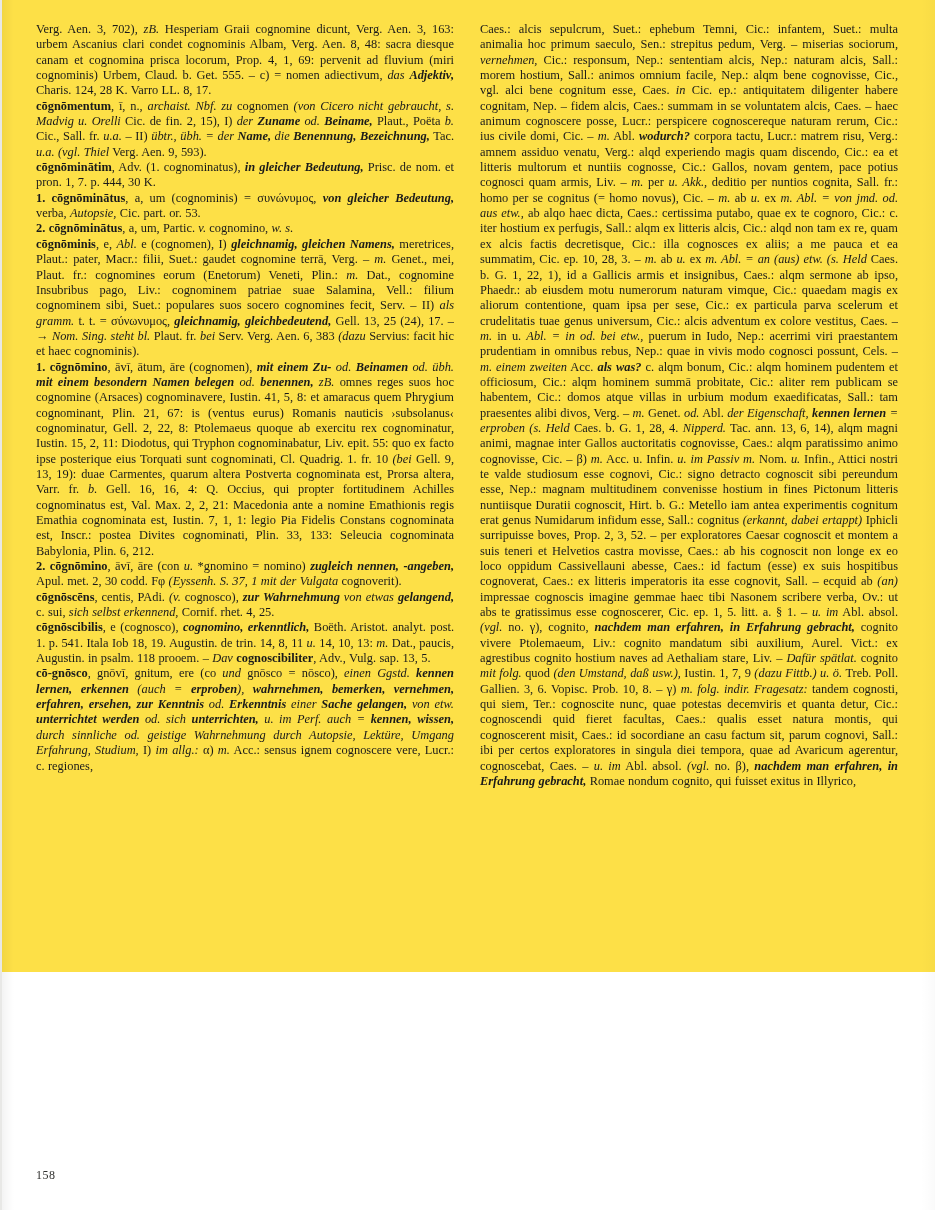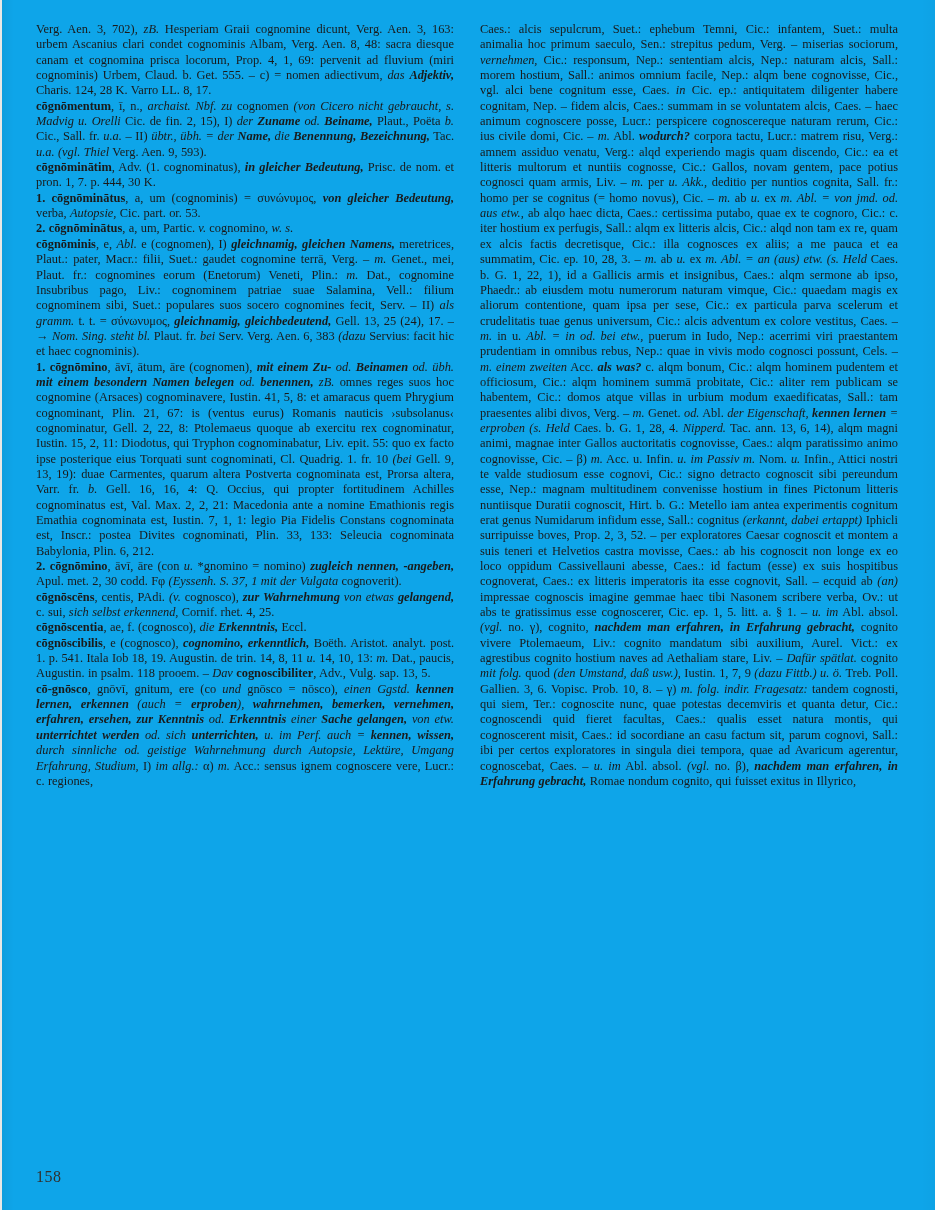--- a/index.html
+++ b/index.html
@@ -14,22 +14,22 @@
     position: relative;
     overflow: hidden;
     font-family: "Liberation Serif", "DejaVu Serif", serif;
     color: #1a1a1a;
   }
 
   #page {
     position: absolute;
     left: 0; top: 0;
     width: 935px;
-    height: 1210px;
-    background: #0ea5e9;
+    height: 972px;
+    background: #fde047;
   }
 
   
   #page::after {
     content: "";
     position: absolute;
     left: 0; top: 0;
     width: 935px; height: 1210px;
     border-left: 2px solid #e8e8e6;
     box-sizing: border-box;
@@ -58,21 +58,21 @@
 
   .entry {
     margin: 0;
     text-indent: 0;
   }
 
   #page-number {
     position: absolute;
     left: 36px;
     top: 1168px;
-    font-size: 16px;
+    font-size: 12px;
     color: #30302e;
     letter-spacing: 0.5px;
   }
 
   
   .edge-shade {
     position: absolute;
     top: 0;
     width: 14px;
     height: 1210px;
@@ -100,21 +100,20 @@
     <div class="column" id="col-left">
         <p class="entry">Verg. Aen. 3, 702), <i>zB.</i> Hesperiam Graii cognomine dicunt, Verg. Aen. 3, 163: urbem Ascanius clari condet cognominis Albam, Verg. Aen. 8, 48: sacra diesque canam et cognomina prisca locorum, Prop. 4, 1, 69: pervenit ad fluvium (miri cognominis) Urbem, Claud. b. Get. 555. – c) = nomen adiectivum, <i>das <b>Adjektiv,</b></i> Charis. 124, 28 K. Varro LL. 8, 17.</p>
         <p class="entry"><b>cōgnōmentum</b>, ī, n., <i>archaist. Nbf. zu</i> cognomen <i>(von Cicero nicht gebraucht, s. Madvig u. Orelli</i> Cic. de fin. 2, 15), I) <i>der <b>Zuname</b> od. <b>Beiname,</b></i> Plaut., Poëta <i>b.</i> Cic., Sall. fr. <i>u.a.</i> – II) <i>übtr., übh. = der <b>Name,</b> die <b>Benennung, Bezeichnung,</b></i> Tac. <i>u.a. (vgl. Thiel</i> Verg. Aen. 9, 593).</p>
         <p class="entry"><b>cōgnōminātim</b>, Adv. (1. cognominatus), <b><i>in gleicher Bedeutung,</i></b> Prisc. de nom. et pron. 1, 7. p. 444, 30 K.</p>
         <p class="entry"><b>1. cōgnōminātus</b>, a, um (cognominis) = συνώνυμος, <b><i>von gleicher Bedeutung,</i></b> verba, <i>Autopsie,</i> Cic. part. or. 53.</p>
         <p class="entry"><b>2. cōgnōminātus</b>, a, um, Partic. <i>v.</i> cognomino, <i>w. s.</i></p>
         <p class="entry"><b>cōgnōminis</b>, e, <i>Abl.</i> e (cognomen), I) <b><i>gleichnamig, gleichen Namens,</i></b> meretrices, Plaut.: pater, Macr.: filii, Suet.: gaudet cognomine terrā, Verg. – <i>m.</i> Genet., mei, Plaut. fr.: cognomines eorum (Enetorum) Veneti, Plin.: <i>m.</i> Dat., cognomine Insubribus pago, Liv.: cognominem patriae suae Salamina, Vell.: filium cognominem sibi, Suet.: populares suos socero cognomines fecit, Serv. – II) <i>als gramm.</i> t. t. = σύνωνυμος, <b><i>gleichnamig, gleichbedeutend,</i></b> Gell. 13, 25 (24), 17. – → <i>Nom. Sing. steht bl.</i> Plaut. fr. <i>bei</i> Serv. Verg. Aen. 6, 383 <i>(dazu</i> Servius: facit hic et haec cognominis).</p>
         <p class="entry"><b>1. cōgnōmino</b>, āvī, ātum, āre (cognomen), <b><i>mit einem Zu-</i></b> <i>od.</i> <b><i>Beinamen</i></b> <i>od. übh.</i> <b><i>mit einem besondern Namen belegen</i></b> <i>od.</i> <b><i>benennen,</i></b> <i>zB.</i> omnes reges suos hoc cognomine (Arsaces) cognominavere, Iustin. 41, 5, 8: et amaracus quem Phrygium cognominant, Plin. 21, 67: is (ventus eurus) Romanis nauticis ›subsolanus‹ cognominatur, Gell. 2, 22, 8: Ptolemaeus quoque ab exercitu rex cognominatur, Iustin. 15, 2, 11: Diodotus, qui Tryphon cognominabatur, Liv. epit. 55: quo ex facto ipse posterique eius Torquati sunt cognominati, Cl. Quadrig. 1. fr. 10 <i>(bei</i> Gell. 9, 13, 19): duae Carmentes, quarum altera Postverta cognominata est, Prorsa altera, Varr. fr. <i>b.</i> Gell. 16, 16, 4: Q. Occius, qui propter fortitudinem Achilles cognominatus est, Val. Max. 2, 2, 21: Macedonia ante a nomine Emathionis regis Emathia cognominata est, Iustin. 7, 1, 1: legio Pia Fidelis Constans cognominata est, Inscr.: postea Divites cognominati, Plin. 33, 133: Seleucia cognominata Babylonia, Plin. 6, 212.</p>
         <p class="entry"><b>2. cōgnōmino</b>, āvī, āre (con <i>u.</i> *gnomino = nomino) <b><i>zugleich nennen, -angeben,</i></b> Apul. met. 2, 30 codd. Fφ <i>(Eyssenh. S. 37, 1 mit der Vulgata</i> cognoverit).</p>
         <p class="entry"><b>cōgnōscēns</b>, centis, PAdi. <i>(v.</i> cognosco), <b><i>zur Wahrnehmung</i></b> <i>von etwas</i> <b><i>gelangend,</i></b> c. sui, <i>sich selbst erkennend,</i> Cornif. rhet. 4, 25.</p>
-        <p class="entry"><b>cōgnōscentia</b>, ae, f. (cognosco), <i>die <b>Erkenntnis,</b></i> Eccl.</p>
         <p class="entry"><b>cōgnōscibilis</b>, e (cognosco), <b><i>cognomino, erkenntlich,</i></b> Boëth. Aristot. analyt. post. 1. p. 541. Itala Iob 18, 19. Augustin. de trin. 14, 8, 11 <i>u.</i> 14, 10, 13: <i>m.</i> Dat., paucis, Augustin. in psalm. 118 prooem. – <i>Dav</i> <b>cognoscibiliter</b>, Adv., Vulg. sap. 13, 5.</p>
         <p class="entry"><b>cō-gnōsco</b>, gnōvī, gnitum, ere (co <i>und</i> gnōsco = nōsco), <i>einen Ggstd.</i> <b><i>kennen lernen, erkennen</i></b> <i>(auch =</i> <b><i>erproben</i></b><i>),</i> <b><i>wahrnehmen, bemerken, vernehmen, erfahren, ersehen, zur Kenntnis</i></b> <i>od.</i> <b><i>Erkenntnis</i></b> <i>einer</i> <b><i>Sache gelangen,</i></b> <i>von etw.</i> <b><i>unterrichtet werden</i></b> <i>od. sich</i> <b><i>unterrichten,</i></b> <i>u. im Perf. auch =</i> <b><i>kennen, wissen,</i></b> <i>durch sinnliche od. geistige Wahrnehmung durch Autopsie, Lektüre, Umgang Erfahrung, Studium,</i> I) <i>im allg.:</i> α) <i>m.</i> Acc.: sensus ignem cognoscere vere, Lucr.: c. regiones,</p>
       </div>
     <div class="column" id="col-right">
         <p class="entry">Caes.: alcis sepulcrum, Suet.: ephebum Temni, Cic.: infantem, Suet.: multa animalia hoc primum saeculo, Sen.: strepitus pedum, Verg. – miserias sociorum, <i>vernehmen,</i> Cic.: responsum, Nep.: sententiam alcis, Nep.: naturam alcis, Sall.: morem hostium, Sall.: animos omnium facile, Nep.: alqm bene cognovisse, Cic., vgl. alci bene cognitum esse, Caes. <i>in</i> Cic. ep.: antiquitatem diligenter habere cognitam, Nep. – fidem alcis, Caes.: summam in se voluntatem alcis, Caes. – haec animum cognoscere posse, Lucr.: perspicere cognoscereque naturam rerum, Cic.: ius civile domi, Cic. – <i>m.</i> Abl. <b><i>wodurch?</i></b> corpora tactu, Lucr.: matrem risu, Verg.: amnem assiduo venatu, Verg.: alqd experiendo magis quam discendo, Cic.: ea et litteris multorum et nuntiis cognosse, Cic.: Gallos, novam gentem, pace potius cognosci quam armis, Liv. – <i>m.</i> per <i>u. Akk.,</i> deditio per nuntios cognita, Sall. fr.: homo per se cognitus (= homo novus), Cic. – <i>m.</i> ab <i>u.</i> ex <i>m. Abl. = von jmd. od. aus etw.,</i> ab alqo haec dicta, Caes.: certissima putabo, quae ex te cognoro, Cic.: c. iter hostium ex perfugis, Sall.: alqm ex litteris alcis, Cic.: alqd non tam ex re, quam ex alcis factis decretisque, Cic.: illa cognosces ex aliis; a me pauca et ea summatim, Cic. ep. 10, 28, 3. – <i>m.</i> ab <i>u.</i> ex <i>m. Abl. = an (aus) etw. (s. Held</i> Caes. b. G. 1, 22, 1), id a Gallicis armis et insignibus, Caes.: alqm sermone ab ipso, Phaedr.: ab eiusdem motu numerorum naturam vimque, Cic.: quaedam magis ex aliorum contentione, quam ipsa per sese, Cic.: ex particula parva scelerum et crudelitatis tuae genus universum, Cic.: alcis adventum ex colore vestitus, Caes. – <i>m.</i> in u. <i>Abl. = in od. bei etw.,</i> puerum in Iudo, Nep.: acerrimi viri praestantem prudentiam in omnibus rebus, Nep.: quae in vivis modo cognosci possunt, Cels. – <i>m. einem zweiten</i> Acc. <b><i>als was?</i></b> c. alqm bonum, Cic.: alqm hominem pudentem et officiosum, Cic.: alqm hominem summā probitate, Cic.: aliter rem publicam se habentem, Cic.: domos atque villas in urbium modum exaedificatas, Sall.: tam praesentes alibi divos, Verg. – <i>m.</i> Genet. <i>od.</i> Abl. <i>der Eigenschaft,</i> <b><i>kennen lernen</i></b> <i>= erproben (s. Held</i> Caes. b. G. 1, 28, 4. <i>Nipperd.</i> Tac. ann. 13, 6, 14), alqm magni animi, magnae inter Gallos auctoritatis cognovisse, Caes.: alqm paratissimo animo cognovisse, Cic. – β) <i>m.</i> Acc. u. Infin. <i>u. im Passiv m.</i> Nom. <i>u.</i> Infin., Attici nostri te valde studiosum esse cognovi, Cic.: signo detracto cognoscit sibi pereundum esse, Nep.: magnam multitudinem convenisse hostium in fines Pictonum litteris nuntiisque Duratii cognoscit, Hirt. b. G.: Metello iam antea experimentis cognitum erat genus Numidarum infidum esse, Sall.: cognitus <i>(erkannt, dabei ertappt)</i> Iphicli surripuisse boves, Prop. 2, 3, 52. – per exploratores Caesar cognoscit et montem a suis teneri et Helvetios castra movisse, Caes.: ab his cognoscit non longe ex eo loco oppidum Cassivellauni abesse, Caes.: id factum (esse) ex suis hospitibus cognoverat, Caes.: ex litteris imperatoris ita esse cognovit, Sall. – ecquid ab <i>(an)</i> impressae cognoscis imagine gemmae haec tibi Nasonem scribere verba, Ov.: ut abs te gratissimus esse cognoscerer, Cic. ep. 1, 5. litt. a. § 1. – <i>u. im</i> Abl. absol. <i>(vgl.</i> no. γ), cognito, <b><i>nachdem man erfahren, in Erfahrung gebracht,</i></b> cognito vivere Ptolemaeum, Liv.: cognito mandatum sibi auxilium, Aurel. Vict.: ex agrestibus cognito hostium naves ad Aethaliam stare, Liv. – <i>Dafür spätlat.</i> cognito <i>mit folg.</i> quod <i>(den Umstand, daß usw.),</i> Iustin. 1, 7, 9 <i>(dazu Fittb.) u. ö.</i> Treb. Poll. Gallien. 3, 6. Vopisc. Prob. 10, 8. – γ) <i>m. folg. indir. Fragesatz:</i> tandem cognosti, qui siem, Ter.: cognoscite nunc, quae potestas decemviris et quanta detur, Cic.: cognoscendi quid fieret facultas, Caes.: qualis esset natura montis, qui cognoscerent misit, Caes.: id socordiane an casu factum sit, parum cognovi, Sall.: ibi per certos exploratores in singula diei tempora, quae ad Avaricum agerentur, cognoscebat, Caes. – <i>u. im</i> Abl. absol. <i>(vgl.</i> no. β), <b><i>nachdem man erfahren, in Erfahrung gebracht,</i></b> Romae nondum cognito, qui fuisset exitus in Illyrico,</p>
       </div>
 
   </div>
 
   <div id="page-number">158</div>

